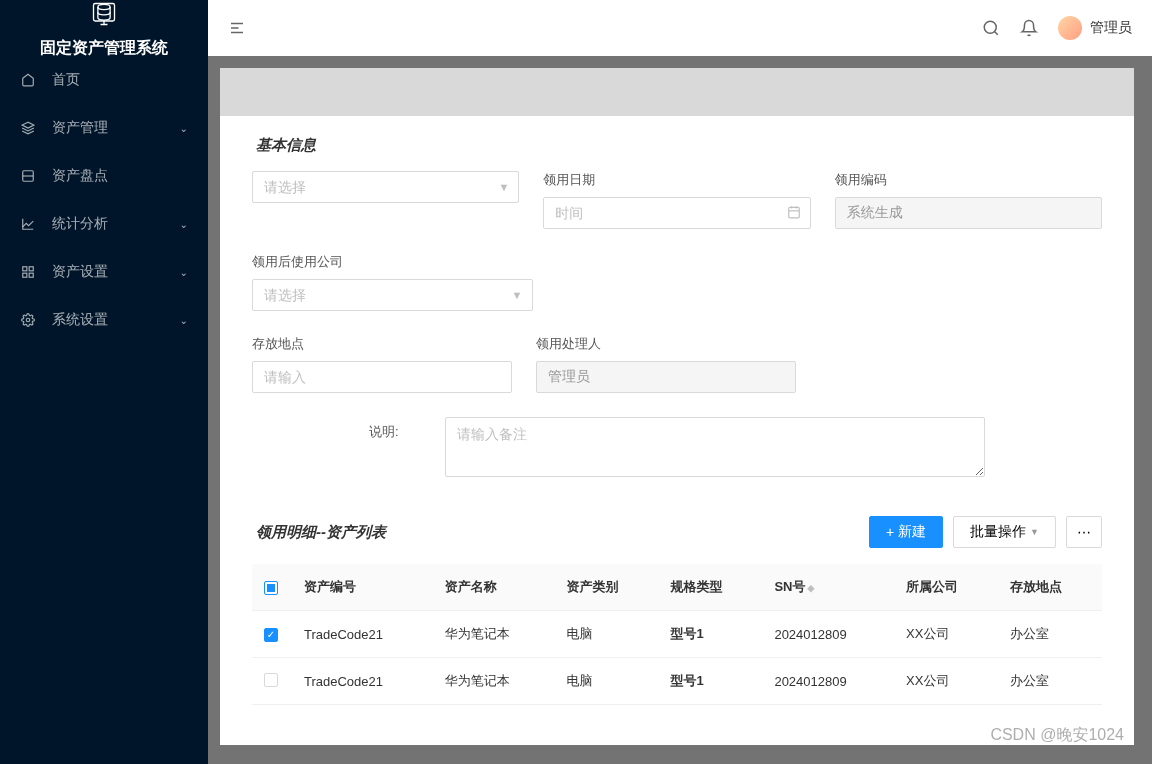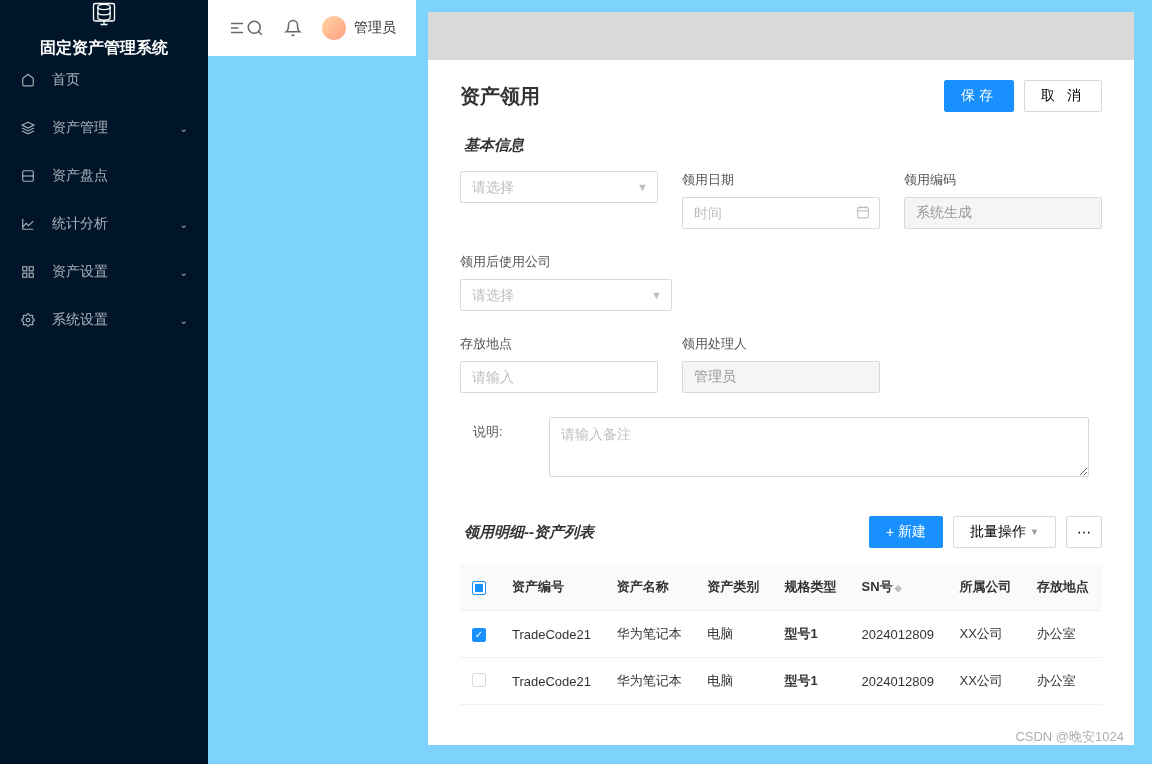--- a/index.html
+++ b/index.html
@@ -10,21 +10,21 @@
     .sidebar { width: 208px; background: #001529; color: rgba(255,255,255,0.65); flex-shrink: 0; }
     .logo { height: 56px; display: flex; align-items: center; padding: 0 16px; gap: 10px; color: #fff; font-size: 16px; font-weight: 600; flex-direction: column; }
     .logo-icon { width: 32px; height: 32px; display: flex; align-items: center; justify-content: center; }
     .logo-icon svg { width: 28px; height: 28px; }
     .menu { list-style: none; }
     .menu-item { height: 48px; display: flex; align-items: center; padding: 0 20px; cursor: pointer; gap: 16px; position: relative; }
     .menu-icon { width: 16px; height: 16px; display: inline-flex; align-items: center; justify-content: center; }
     .menu-arrow { position: absolute; right: 20px; font-size: 10px; }
     
     
-    .main { flex: 1; display: flex; background: #7dd3fc; min-width: 0; }
+    .main { flex: 1; display: flex; flex-direction: column; background: #737373; min-width: 0; }
     .topbar { height: 56px; background: #fff; display: flex; align-items: center; padding: 0 20px; justify-content: space-between; }
     .topbar-left { display: flex; align-items: center; gap: 16px; }
     .topbar-right { display: flex; align-items: center; gap: 20px; }
     .topbar-icon { width: 18px; height: 18px; cursor: pointer; color: #666; }
     .user { display: flex; align-items: center; gap: 8px; cursor: pointer; }
     .avatar { width: 24px; height: 24px; border-radius: 50%; background: linear-gradient(135deg, #ffd6a5, #ff9e80); }
     
     
     .content-wrap { flex: 1; overflow: auto; padding: 0 6px 6px 0; }
     .content-wrap::-webkit-scrollbar { width: 14px; height: 14px; }
@@ -64,21 +64,21 @@
     .table thead th { background: #fafafa; text-align: left; padding: 14px 12px; font-weight: 600; font-size: 13px; border-bottom: 1px solid #f0f0f0; }
     .table tbody td { padding: 14px 12px; border-bottom: 1px solid #f0f0f0; font-size: 13px; }
     .checkbox { width: 14px; height: 14px; border: 1px solid #d9d9d9; border-radius: 2px; display: inline-flex; align-items: center; justify-content: center; cursor: pointer; background: #fff; }
     .checkbox.indeterminate { border-color: #1890ff; }
     .checkbox.indeterminate::after { content: ''; width: 8px; height: 8px; background: #1890ff; }
     .checkbox.checked { background: #1890ff; border-color: #1890ff; }
     .checkbox.checked::after { content: '✓'; color: #fff; font-size: 10px; line-height: 1; }
     .sort-icon { font-size: 9px; color: #bfbfbf; margin-left: 2px; }
     .bold { font-weight: 600; }
     
-    .watermark { position: fixed; right: 28px; bottom: 18px; color: rgba(120,120,120,0.6); font-size: 13px; pointer-events: none; }
+    .watermark { position: fixed; right: 28px; bottom: 18px; color: rgba(120,120,120,0.6); font-size: 16px; pointer-events: none; }
   </style>
 </head>
 <body>
 
 <div class="app">
 
   <aside class="sidebar">
     <div class="logo">
       <span class="logo-icon">
         <svg viewBox="0 0 32 32" fill="none" stroke="#fff" stroke-width="1.5">
@@ -182,27 +182,20 @@
         <div class="user">
           <span class="avatar"></span>
           <span>管理员</span>
         </div>
       </div>
     </div>
 
     <div class="content-wrap">
       <div class="gray-band"></div>
       <div class="page">
-        <div class="page-header">
-          <h1 class="page-title">资产领用</h1>
-          <div class="btn-group">
-            <button class="btn btn-primary">保存</button>
-            <button class="btn">取 消</button>
-          </div>
-        </div>
 
         <div class="section-title">基本信息</div>
 
         <div class="form-row">
           <div class="form-col">
             <div class="control">
               <input class="input" placeholder="请选择" style="">
               <span class="suffix">▼</span>
             </div>
           </div>

